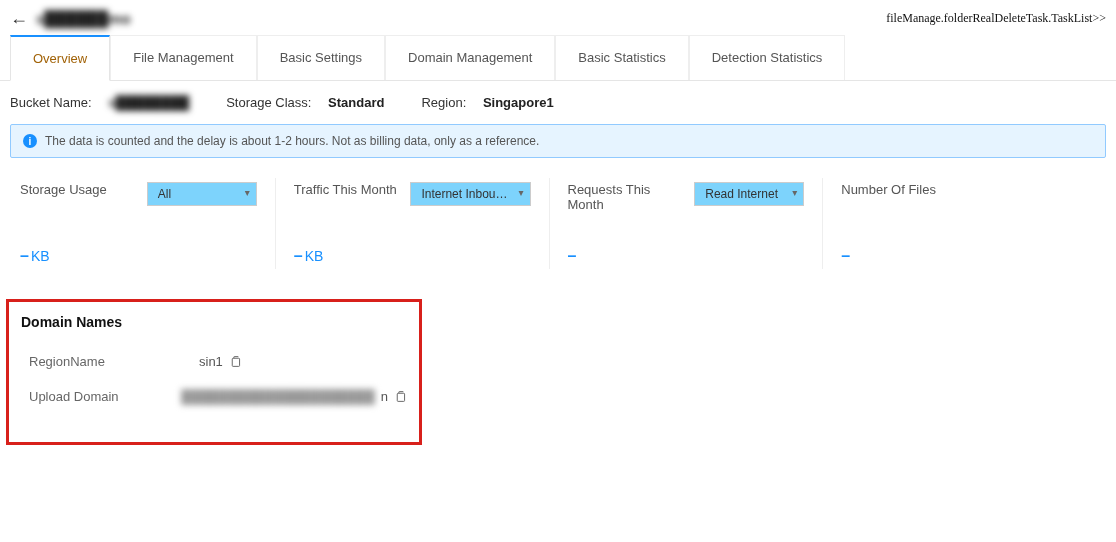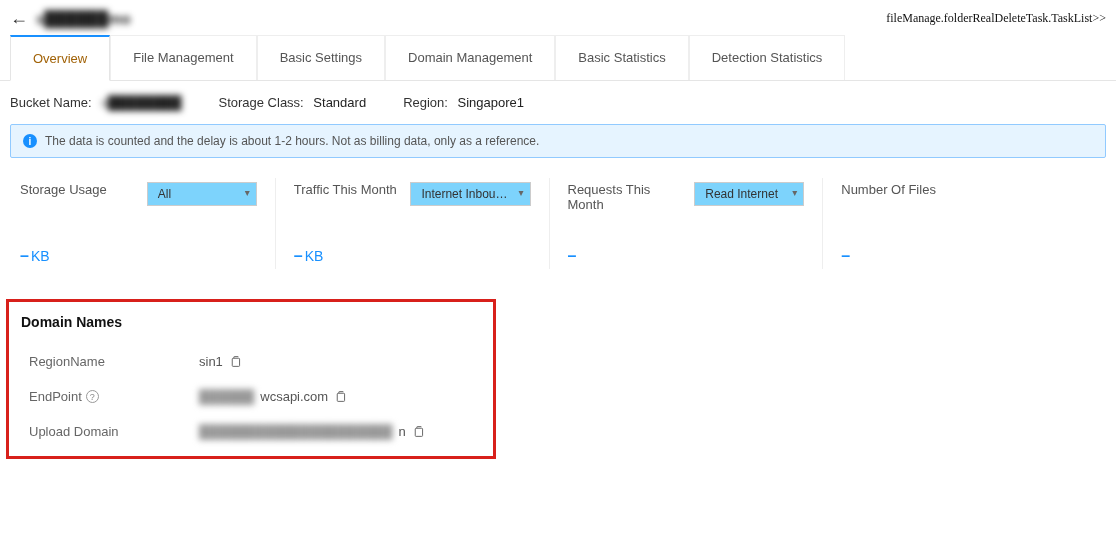--- a/index.html
+++ b/index.html
@@ -11,37 +11,37 @@
     .header-title { font-size: 15px; font-weight: 600; color: #222; filter: blur(3px); }
     .header-right { font-size: 12px; color: #111; font-family: "Times New Roman", serif; }
     
     .tabs { display: flex; border-bottom: 1px solid #e5e5e5; padding: 0 10px; }
     .tab { padding: 14px 22px; border: 1px solid transparent; border-bottom: none; color: #555; cursor: pointer; font-size: 13px; }
     .tab.active { color: #a16207; border: 1px solid #e5e5e5; border-top: 2px solid #1890ff; border-bottom: 1px solid #fff; margin-bottom: -1px; background: #fff; }
     .tab.inactive { border: 1px solid #eee; border-bottom: none; }
     
     .info-row { padding: 14px 10px 10px 10px; display: flex; gap: 37px; font-size: 13px; color: #333; }
     .info-row .label { color: #333; }
-    .info-row .value { font-weight: 400; margin-left: 6px; color: #222; }
+    .info-row .value { font-weight: 700; margin-left: 13px; color: #222; }
     .blur { filter: blur(3px); }
     
     .alert { margin: 4px 10px 14px 10px; background: #e6f4ff; border: 1px solid #91caff; border-radius: 2px; padding: 9px 12px; display: flex; align-items: center; gap: 8px; color: #555; font-size: 12px; }
     .alert-icon { width: 14px; height: 14px; border-radius: 50%; background: #1890ff; color: #fff; font-size: 10px; display: inline-flex; align-items: center; justify-content: center; font-weight: bold; }
     
     .stats-row { display: flex; padding: 6px 20px 20px 20px; }
     .stat-box { flex: 1; padding: 4px 18px 4px 0; border-right: 1px solid #eee; display: flex; flex-direction: column; gap: 21px; }
     .stat-box:last-child { border-right: none; }
     .stat-head { display: flex; justify-content: space-between; align-items: flex-start; gap: 10px; min-height: 44px; }
     .stat-label { color: #555; font-size: 13px; max-width: 110px; }
     .select { border: 1px solid #ccc; padding: 4px 22px 4px 10px; font-size: 12px; background: #7dd3fc; position: relative; cursor: pointer; min-width: 110px; max-width: 130px; white-space: nowrap; overflow: hidden; text-overflow: ellipsis; }
     .select::after { content: "▾"; position: absolute; right: 6px; top: 4px; font-size: 10px; color: #666; }
     .stat-value { color: #1890ff; font-size: 14px; display: flex; align-items: center; gap: 2px; }
     .stat-dash { color: #1890ff; font-size: 16px; font-weight: 600; }
     
-    .domain-box { margin: 10px 6px; border: 3px solid #d8201b; padding: 12px 12px 7px 12px; width: 490px; }
+    .domain-box { margin: 10px 6px; border: 3px solid #d8201b; padding: 12px 12px 28px 12px; width: 416px; }
     .domain-title { font-weight: 700; font-size: 14px; color: #111; margin-bottom: 14px; }
     .domain-row { display: flex; align-items: center; padding: 10px 0 10px 8px; font-size: 13px; }
     .domain-row .dlabel { width: 170px; color: #666; display: flex; align-items: center; gap: 4px; }
     .domain-row .dvalue { color: #555; display: flex; align-items: center; gap: 6px; }
     .blurval { filter: blur(3px); color: #999; }
     .copy-icon { width: 13px; height: 13px; cursor: pointer; }
     .help-icon { width: 13px; height: 13px; border: 1px solid #999; border-radius: 50%; display: inline-flex; align-items: center; justify-content: center; font-size: 9px; color: #888; }
     
     .stat-box + .stat-box { padding-left: 18px; }
   </style>
@@ -134,34 +134,20 @@
     </div>
     <div class="dvalue">
       <span>sin1</span>
       <svg class="copy-icon" viewBox="0 0 16 16" fill="none" stroke="#666" stroke-width="1.2">
           <rect x="4" y="4" width="9" height="10" rx="1"></rect>
           <path d="M6 4V2.5a.5.5 0 0 1 .5-.5h5"></path>
         </svg>
     </div>
   </div>
 
-  <div class="domain-row">
-    <div class="dlabel">
-      <span>EndPoint</span>
-      <span class="help-icon">?</span>
-    </div>
-    <div class="dvalue">
-      <span class="blurval">██████</span>
-        <span>wcsapi.com</span>
-      <svg class="copy-icon" viewBox="0 0 16 16" fill="none" stroke="#666" stroke-width="1.2">
-          <rect x="4" y="4" width="9" height="10" rx="1"></rect>
-          <path d="M6 4V2.5a.5.5 0 0 1 .5-.5h5"></path>
-        </svg>
-    </div>
-  </div>
 
   <div class="domain-row">
     <div class="dlabel">
       <span>Upload Domain</span>
     </div>
     <div class="dvalue">
       <span class="blurval">█████████████████████</span>
         <span>n</span>
       <svg class="copy-icon" viewBox="0 0 16 16" fill="none" stroke="#666" stroke-width="1.2">
           <rect x="4" y="4" width="9" height="10" rx="1"></rect>

